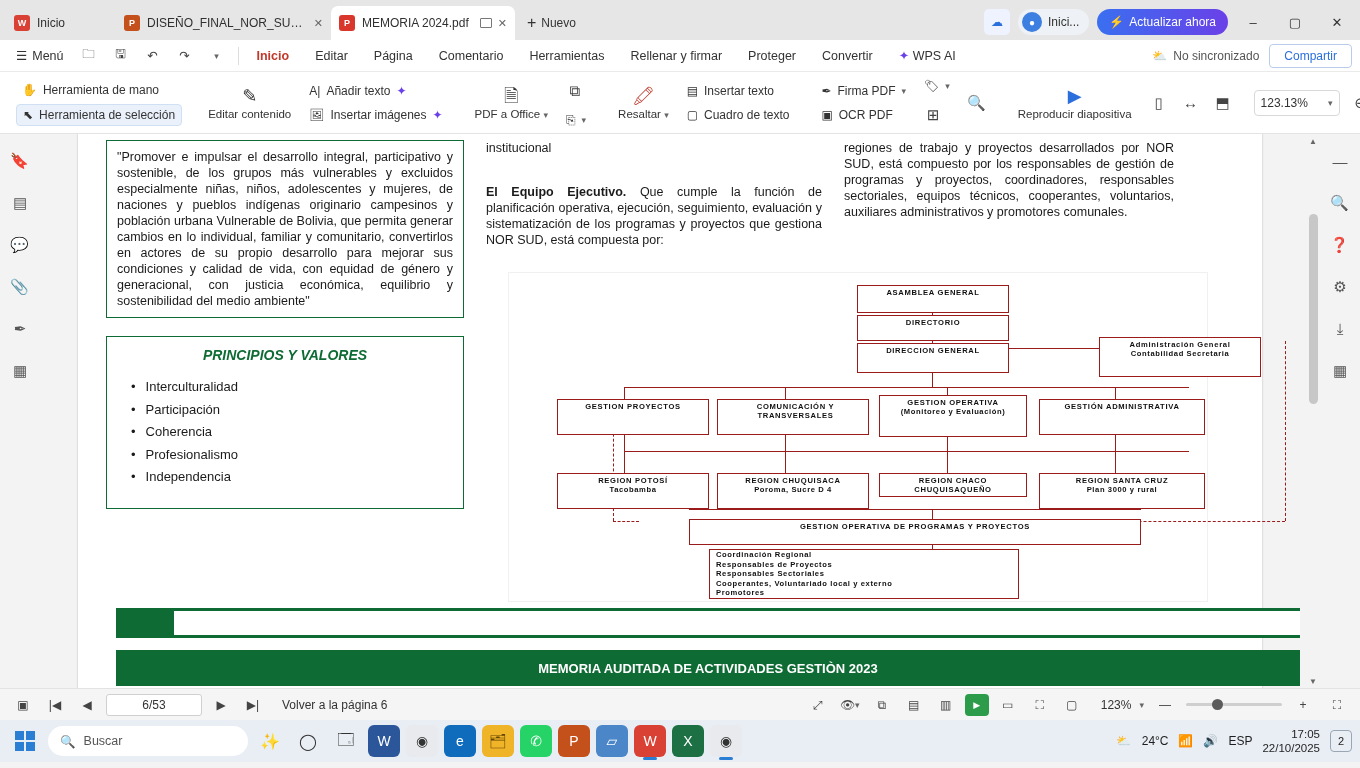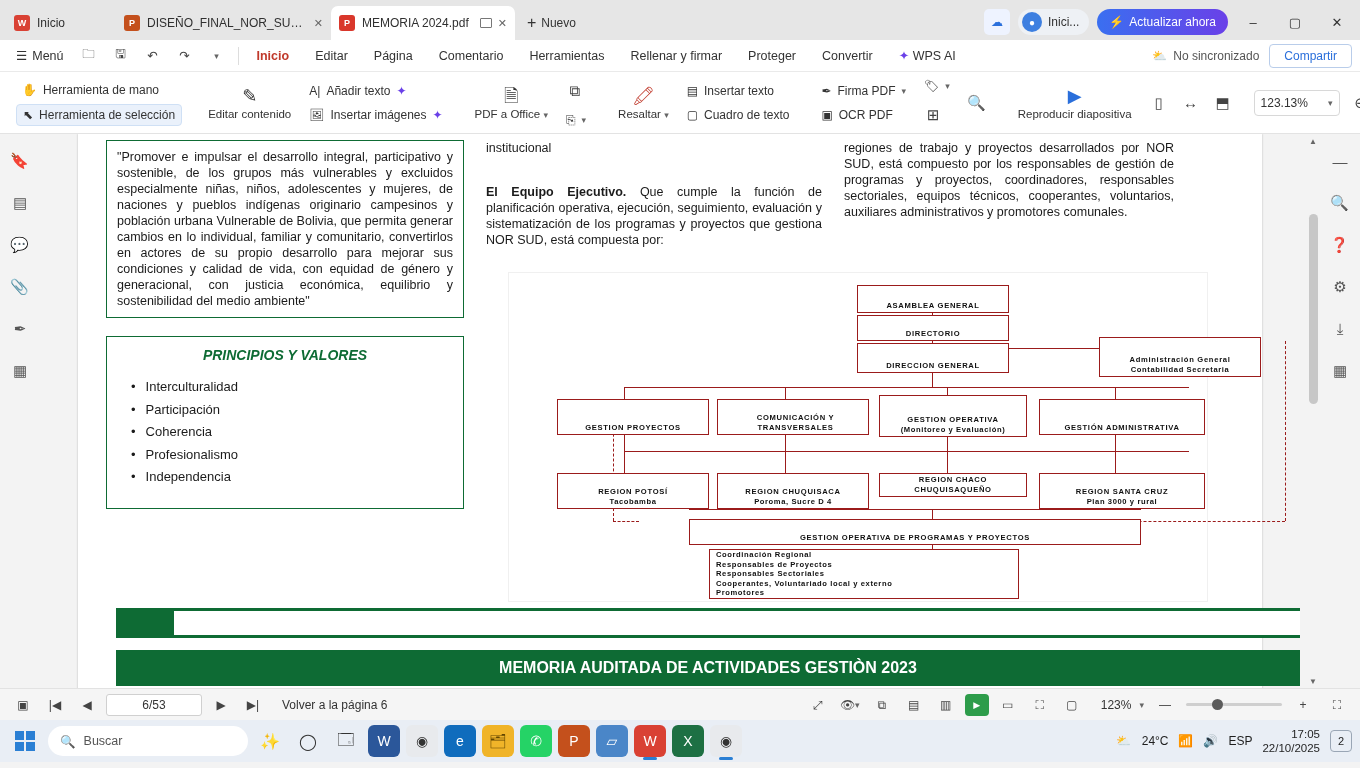--- a/index.html
+++ b/index.html
@@ -155,39 +155,39 @@
   .values-list li { display: flex; gap: 10px; margin: 6px 0 6px 12px; font-size: 13px; }
   .values-list li::before { content: "•"; }
 
   
   .org {
     position: absolute; left: 430px; top: 138px; width: 700px; height: 330px;
     background: #fff; border: 1px solid #f0f0f0;
   }
   .node {
     position: absolute; border: 1.4px solid #9b1b1b; background: #fff;
-    display: flex; flex-direction: column; align-items: center; justify-content: flex-end;
+    display: flex; flex-direction: column; align-items: center; justify-content: flex-start;
     text-align: center; font-size: 7.6px; font-weight: bold; letter-spacing: .7px;
     color: #101010; line-height: 1.25; padding: 2px 3px;
   }
   .node .sub { font-weight: bold; letter-spacing: .6px; }
   .node.left-align { align-items: flex-start; text-align: left; padding-left: 6px; letter-spacing:.6px; }
   .lnk { position: absolute; background: #9b1b1b; }
   .lnk.h { height: 1.2px; }
   .lnk.v { width: 1.2px; }
   .lnk.dash-v { width: 0; border-left: 1.2px dashed #9b1b1b; background: none; }
   .lnk.dash-h { height: 0; border-top: 1.2px dashed #9b1b1b; background: none; }
 
   .greenbar {
     position: absolute; left: 38px; top: 474px; width: 1184px; height: 30px; background: #0e6b34;
   }
   .greenbar .white { position:absolute; left: 58px; top: 3px; width: 1126px; height: 24px; background:#fff; }
   .footerbar {
     position: absolute; left: 38px; top: 516px; width: 1184px; height: 36px; background: #0e6b34;
-    color: #fff; font-weight: bold; font-size: 16px; display:flex; align-items:center; justify-content:center;
+    color: #fff; font-weight: bold; font-size: 13px; display:flex; align-items:center; justify-content:center;
   }
 
   .vscroll {
     position: absolute; right: 0; top: 0; width: 14px; height: 100%; background: #f3f3f3;
   }
   .vscroll .up, .vscroll .down { height: 14px; display:flex; align-items:center; justify-content:center;
                                  font-size:8px; color:#666; }
   .vthumb { position: absolute; top: 80px; left: 3px; width: 9px; height: 190px; background: #c7c7c7; border-radius: 5px; }
 
   

